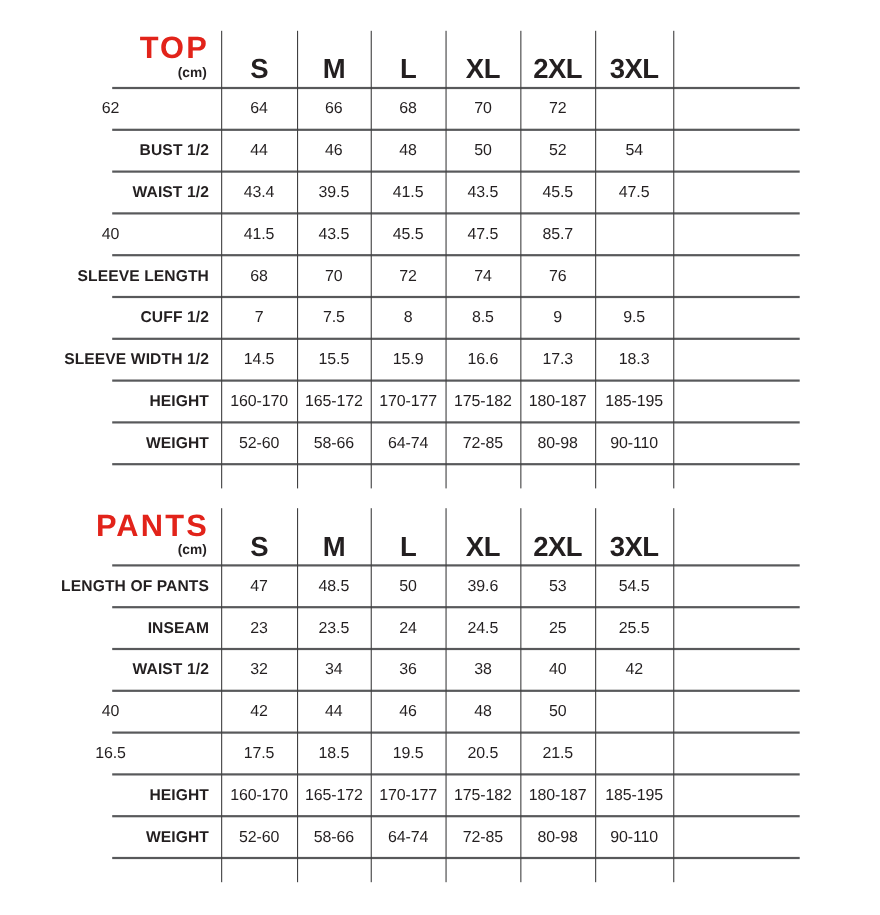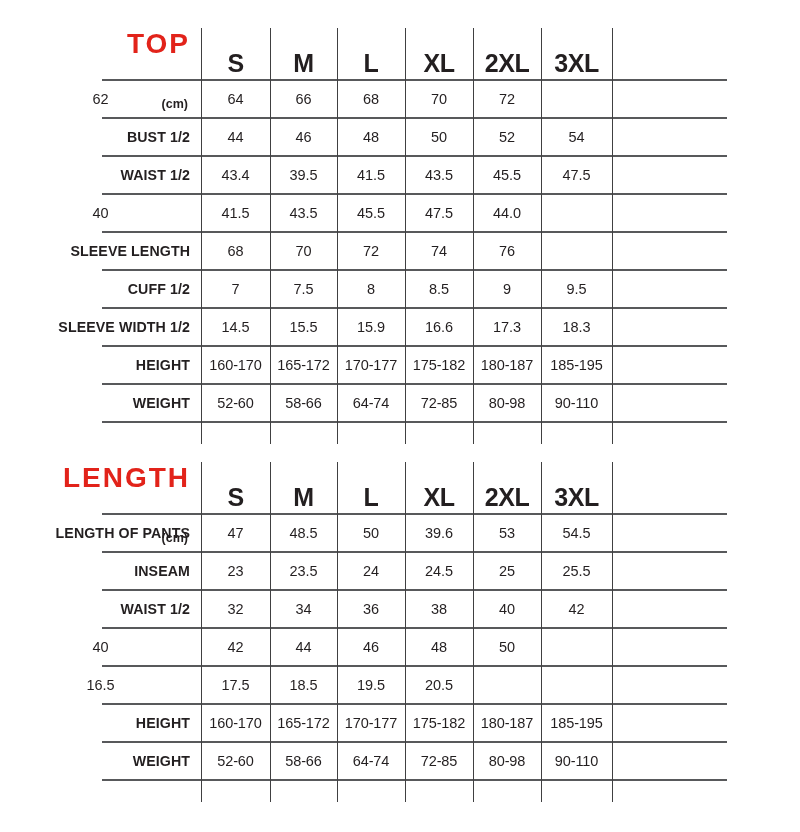--- a/index.html
+++ b/index.html
@@ -90,21 +90,20 @@
   }
   .chart-unit {
     position: absolute;
     right: 13px;
     top: 32px;
     font-size: 12.5px;
     font-weight: bold;
     line-height: 1;
     color: #231f20;
     letter-spacing: 0;
-    margin-top: 38px;
   }
 
   
   
   .hrule {
     position: absolute;
     left: 102px;
     width: 625px;
     height: 1.4px;
     background: #58595b;
@@ -164,21 +163,21 @@
           <div class="cell value">45.5</div>
           <div class="cell value">47.5</div>
           <div class="cell blank"></div>
         </div>
         <div class="trow">
           <div class="cell value">40</div>
           <div class="cell value">41.5</div>
           <div class="cell value">43.5</div>
           <div class="cell value">45.5</div>
           <div class="cell value">47.5</div>
-          <div class="cell value">44.0</div>
+          <div class="cell value">85.7</div>
           <div class="cell blank"></div>
         </div>
         <div class="trow">
           <div class="cell label">SLEEVE LENGTH</div>
           <div class="cell value">68</div>
           <div class="cell value">70</div>
           <div class="cell value">72</div>
           <div class="cell value">74</div>
           <div class="cell value">76</div>
           <div class="cell blank"></div>
@@ -250,21 +249,21 @@
         <div class="vline" style="left: 473px; top: 0px; height: 416px;"></div>
         <div class="vline" style="left: 541px; top: 0px; height: 416px;"></div>
         <div class="vline" style="left: 612px; top: 0px; height: 416px;"></div>
       </div>
   </section>
 
   <section class="size-table" id="pants-table">
     <div class="rows">
         <div class="trow head">
           <div class="cell label title-cell">
-            <span class="chart-title" style="color: rgb(226, 35, 26);">LENGTH</span>
+            <span class="chart-title" style="color: rgb(226, 35, 26);">PANTS</span>
             <span class="chart-unit">(cm)</span>
           </div>
           <div class="cell size">S</div>
           <div class="cell size">M</div>
           <div class="cell size">L</div>
           <div class="cell size">XL</div>
           <div class="cell size">2XL</div>
           <div class="cell size">3XL</div>
           <div class="cell blank"></div>
         </div>
@@ -306,20 +305,21 @@
           <div class="cell value">48</div>
           <div class="cell value">50</div>
           <div class="cell blank"></div>
         </div>
         <div class="trow">
           <div class="cell value">16.5</div>
           <div class="cell value">17.5</div>
           <div class="cell value">18.5</div>
           <div class="cell value">19.5</div>
           <div class="cell value">20.5</div>
+          <div class="cell value">21.5</div>
           <div class="cell blank"></div>
         </div>
         <div class="trow">
           <div class="cell label">HEIGHT</div>
           <div class="cell value">160-170</div>
           <div class="cell value">165-172</div>
           <div class="cell value">170-177</div>
           <div class="cell value">175-182</div>
           <div class="cell value">180-187</div>
           <div class="cell value">185-195</div>

